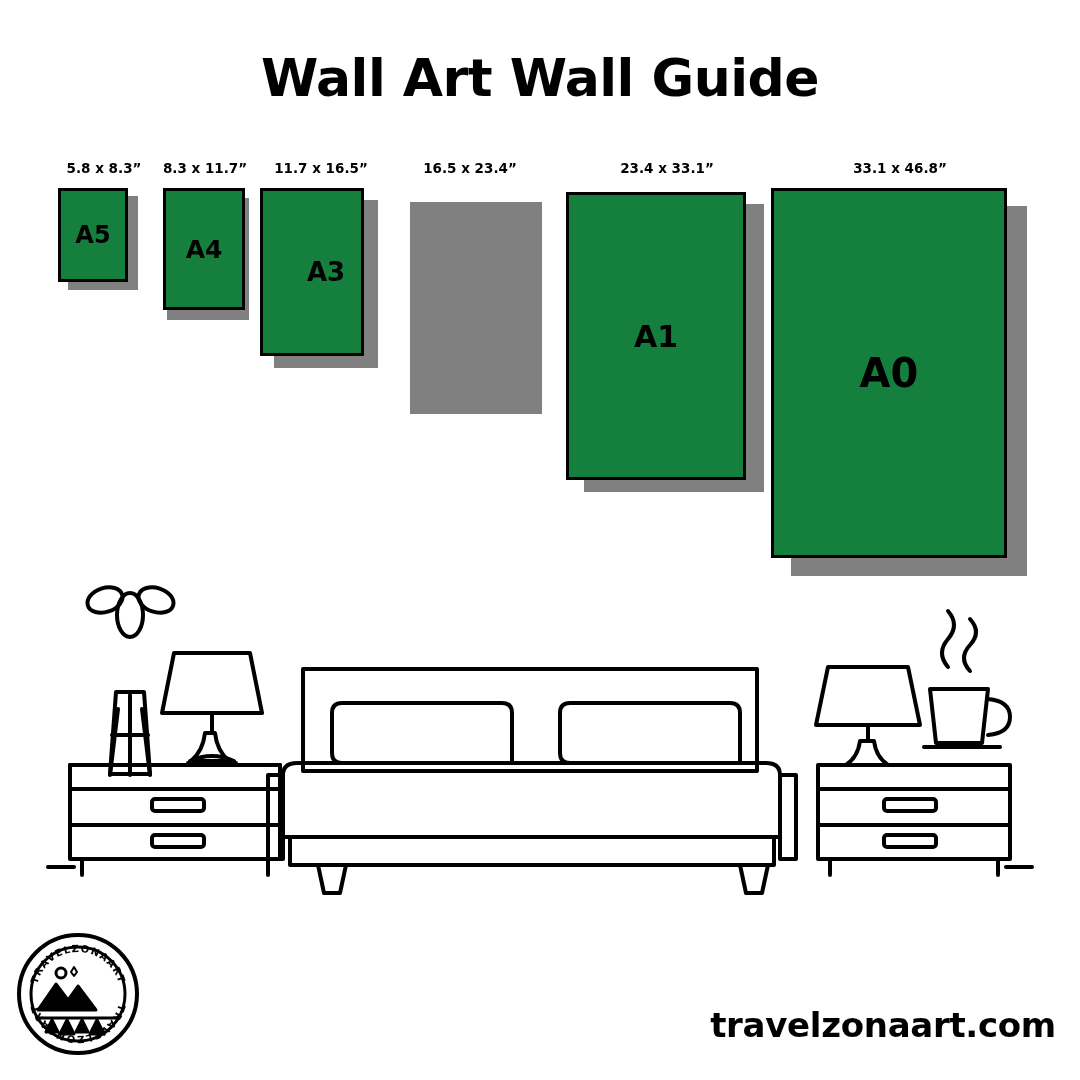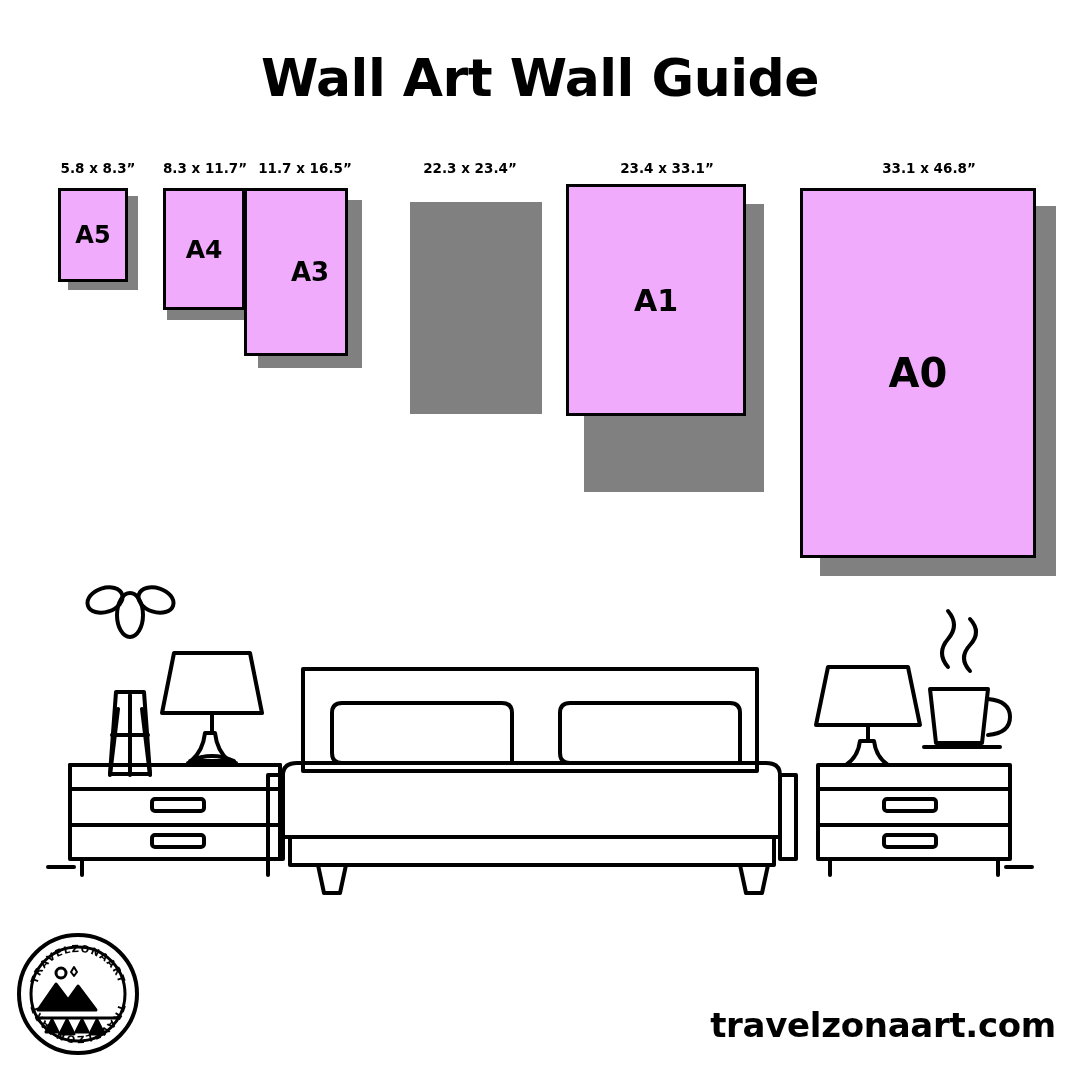--- a/index.html
+++ b/index.html
@@ -47,21 +47,21 @@
     font-weight: 700;
     white-space: nowrap;
     left: 0;
   }
   .frame-shadow {
     position: absolute;
     background: #808080;
   }
   .frame-box {
     position: absolute;
-    background: #f0abfc;
+    background: #15803d;
     border: 3px solid #000000;
     box-sizing: border-box;
     display: flex;
     align-items: center;
     justify-content: center;
   }
   .frame-label {
     font-size: 26px;
     font-weight: 700;
   }
@@ -92,58 +92,58 @@
     letter-spacing: -0.3px;
   }
 </style>
 </head>
 <body>
 
 <div id="page-title">Wall Art Wall Guide</div>
 
 <div id="frames-area">
 
-  <div class="frame-group" style="left:58px; top:0px; width:80px; height:130px;">
+  <div class="frame-group" style="left:58px; top:0px; width:80px; height:130px;padding-left:12px;">
     <div class="frame-dim" style="top:0px;">5.8 x 8.3”</div>
     <div class="frame-shadow" style="left:10px; top:36px; width:70px; height:94px;"></div>
     <div class="frame-box" style="left:0px; top:28px; width:70px; height:94px;">
       <span class="frame-label" style="font-size:24px;">A5</span>
     </div>
   </div>
 
   <div class="frame-group" style="left:155px; top:0px; width:100px; height:165px;">
     <div class="frame-dim" style="top:0px;">8.3 x 11.7”</div>
     <div class="frame-shadow" style="left:12px; top:38px; width:82px; height:122px;"></div>
     <div class="frame-box" style="left:8px; top:28px; width:82px; height:122px;">
       <span class="frame-label" style="font-size:25px;">A4</span>
     </div>
   </div>
 
-  <div class="frame-group" style="left:244px; top:0px; width:122px; height:220px;">
+  <div class="frame-group" style="left:260px; top:0px; width:122px; height:220px;">
     <div class="frame-dim" style="top:0px;">11.7 x 16.5”</div>
     <div class="frame-shadow" style="left:14px; top:40px; width:104px; height:168px;"></div>
     <div class="frame-box" style="left:0px; top:28px; width:104px; height:168px;padding-left:28px;">
       <span class="frame-label" style="font-size:26px;">A3</span>
     </div>
   </div>
 
   <div class="frame-group" style="left:394px; top:0px; width:152px; height:268px;">
-    <div class="frame-dim" style="top:0px;">22.3 x 23.4”</div>
+    <div class="frame-dim" style="top:0px;">16.5 x 23.4”</div>
     <div class="frame-shadow" style="left:16px; top:42px; width:132px; height:212px;"></div>
   </div>
 
   <div class="frame-group" style="left:566px; top:0px; width:202px; height:340px;">
     <div class="frame-dim" style="top:0px;">23.4 x 33.1”</div>
     <div class="frame-shadow" style="left:18px; top:44px; width:180px; height:288px;"></div>
-    <div class="frame-box" style="left:0px; top:24px; width:180px; height:232px;">
+    <div class="frame-box" style="left:0px; top:32px; width:180px; height:288px;">
       <span class="frame-label" style="font-size:30px;">A1</span>
     </div>
   </div>
 
-  <div class="frame-group" style="left:800px; top:0px; width:258px; height:430px;">
+  <div class="frame-group" style="left:771px; top:0px; width:258px; height:430px;">
     <div class="frame-dim" style="top:0px;">33.1 x 46.8”</div>
     <div class="frame-shadow" style="left:20px; top:46px; width:236px; height:370px;"></div>
     <div class="frame-box" style="left:0px; top:28px; width:236px; height:370px;">
       <span class="frame-label" style="font-size:40px;">A0</span>
     </div>
   </div>
 </div>
 
 <div id="scene">
   <svg width="1080" height="330" viewBox="0 0 1080 330" xmlns="http://www.w3.org/2000/svg" fill="none" stroke="#000000" stroke-width="4" stroke-linecap="round" stroke-linejoin="round">

